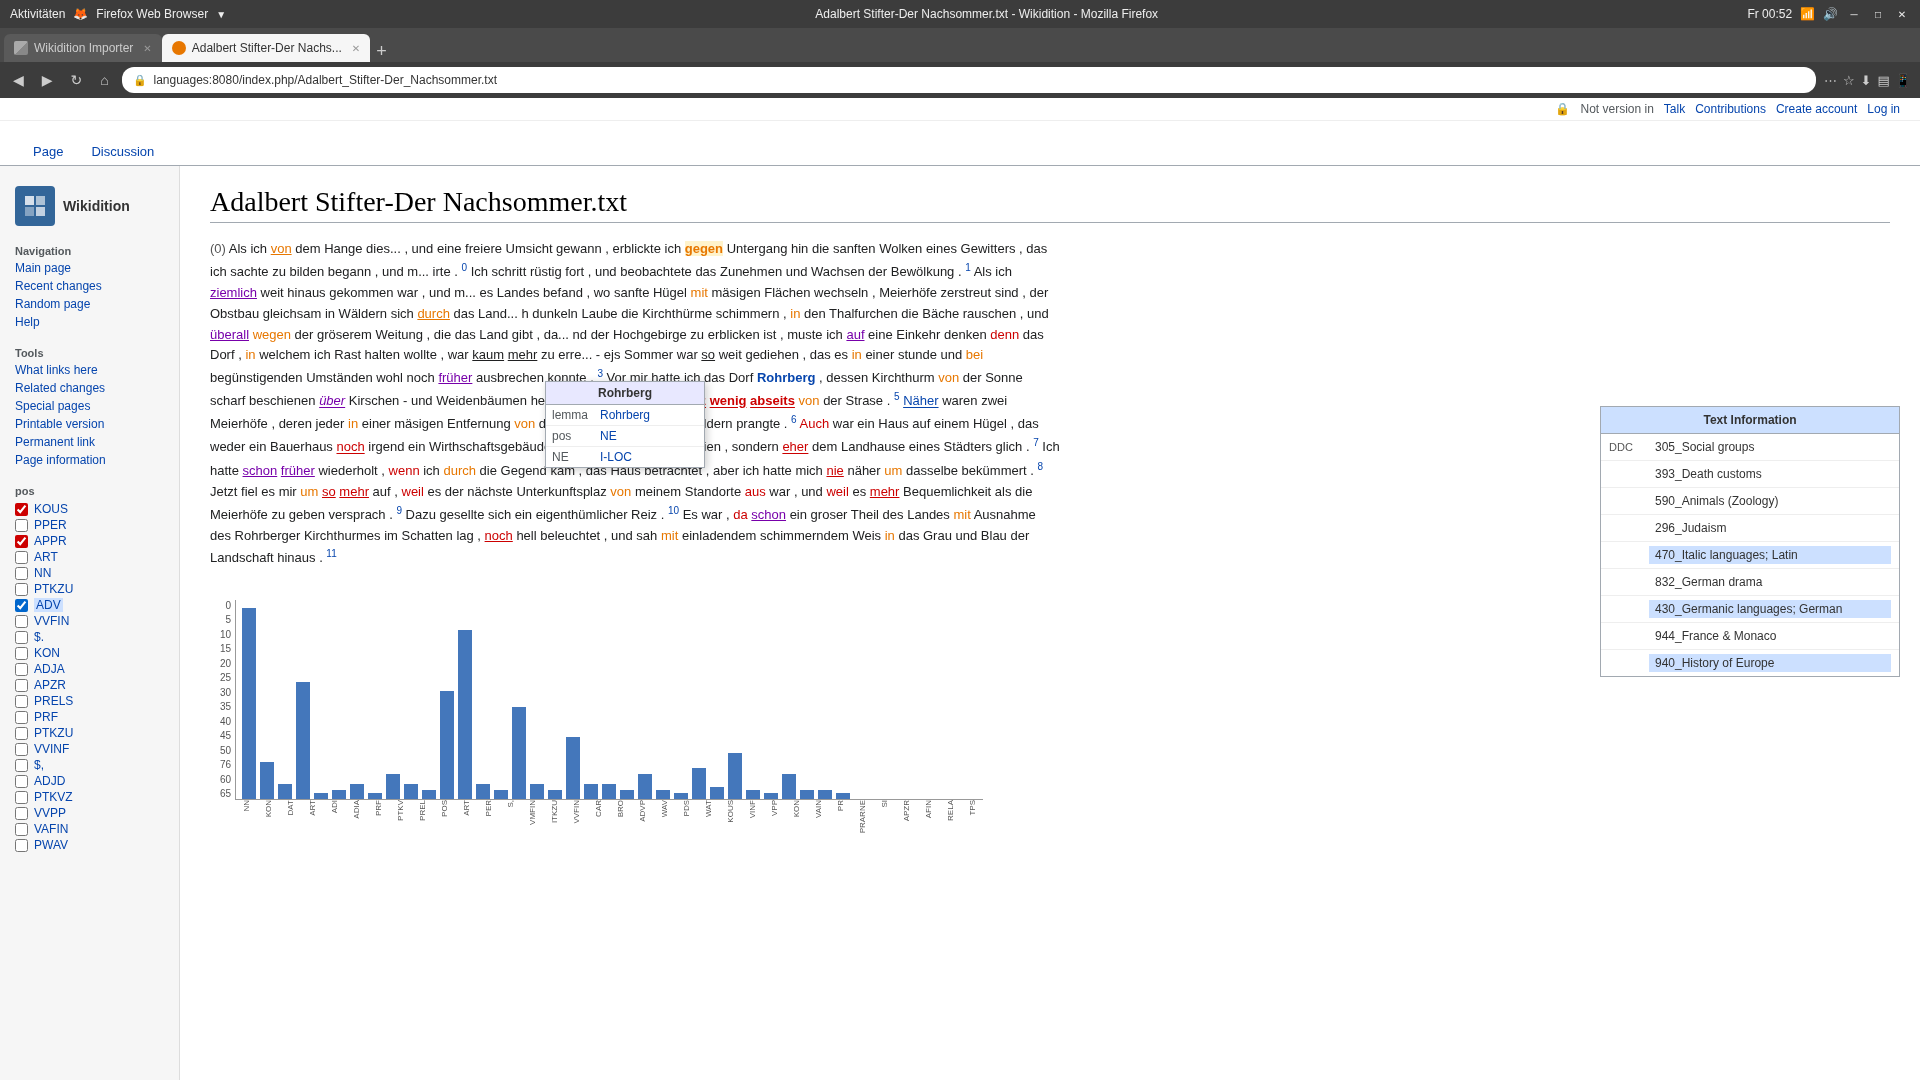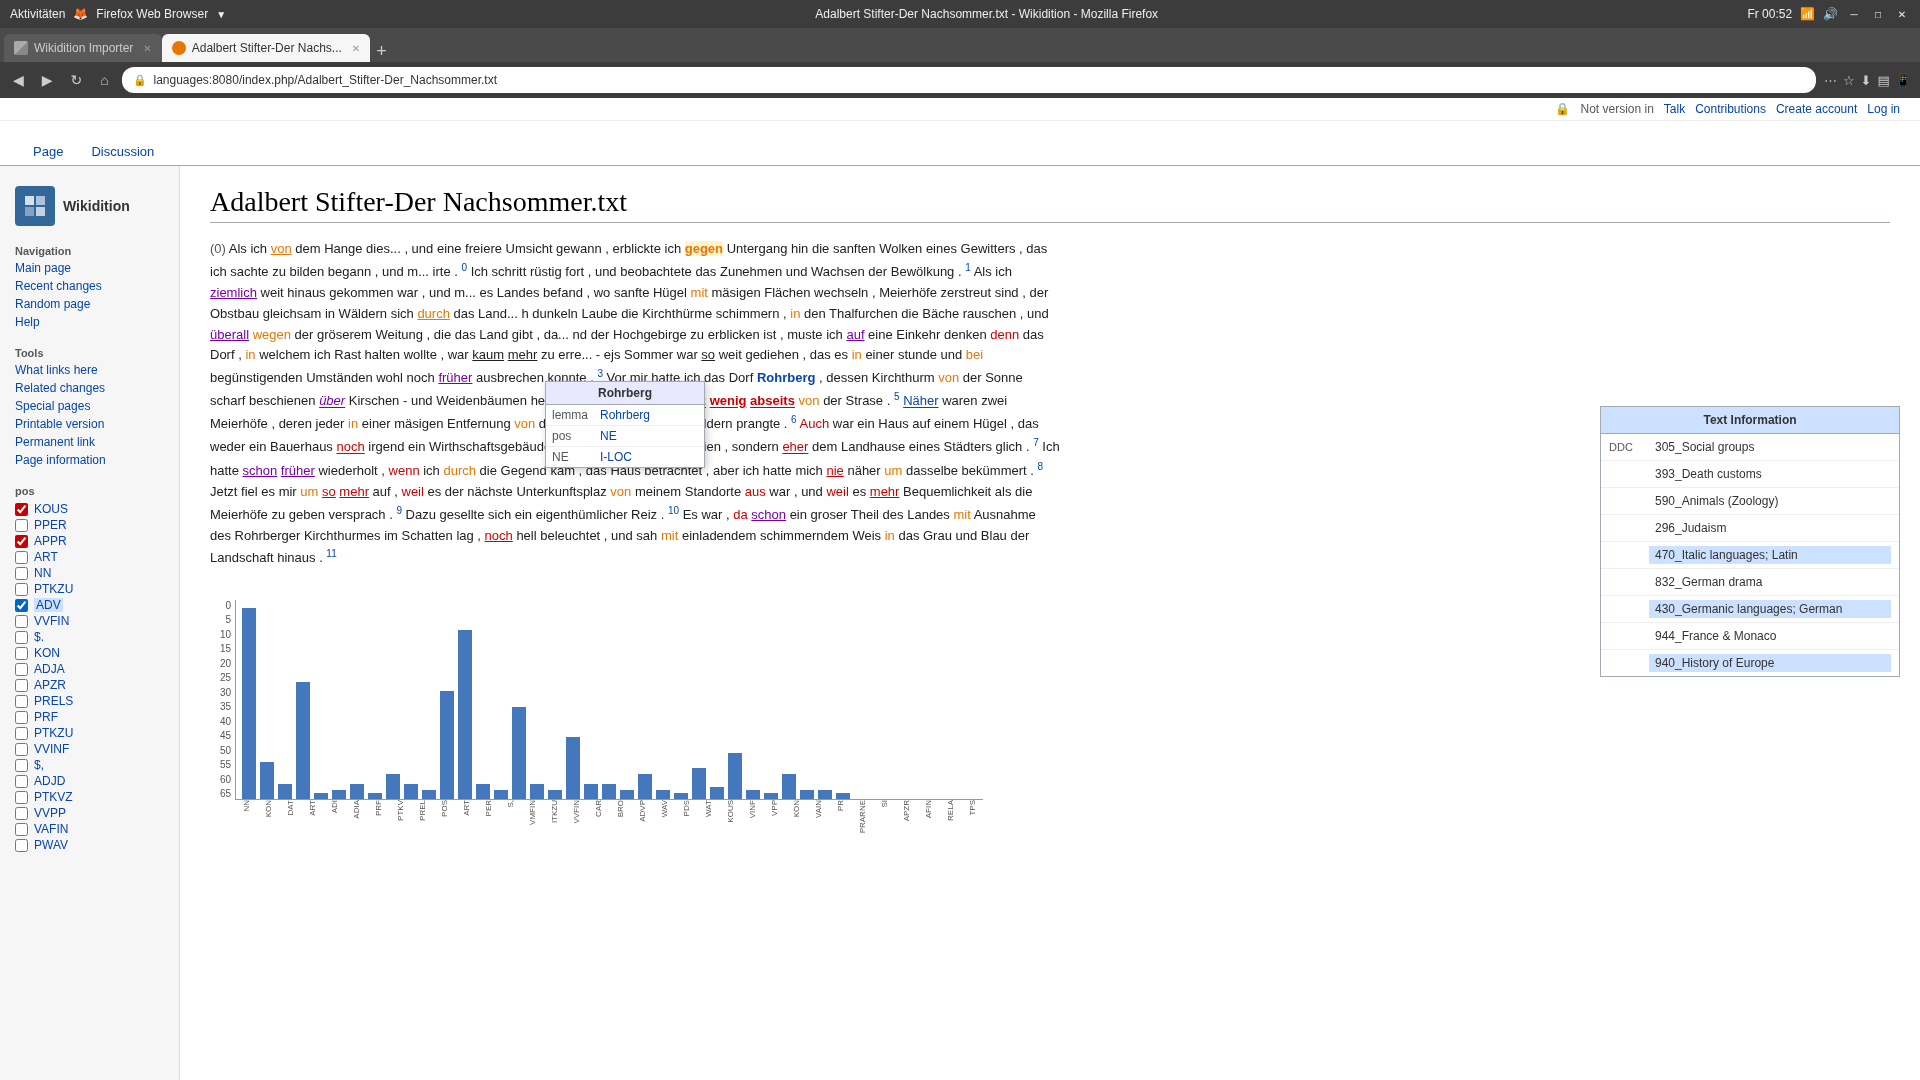--- a/index.html
+++ b/index.html
@@ -597,21 +597,21 @@
         <span class="tooltip-key">NE</span>
         <span class="tooltip-val">I-LOC</span>
       </div>
     </div>
 
     <div class="chart-container">
       <div style="display: flex;">
         <div class="chart-y-labels">
           <span>65</span>
           <span>60</span>
-          <span>55</span>
+          <span>76</span>
           <span>50</span>
           <span>45</span>
           <span>40</span>
           <span>35</span>
           <span>30</span>
           <span>25</span>
           <span>20</span>
           <span>15</span>
           <span>10</span>
           <span>5</span>

